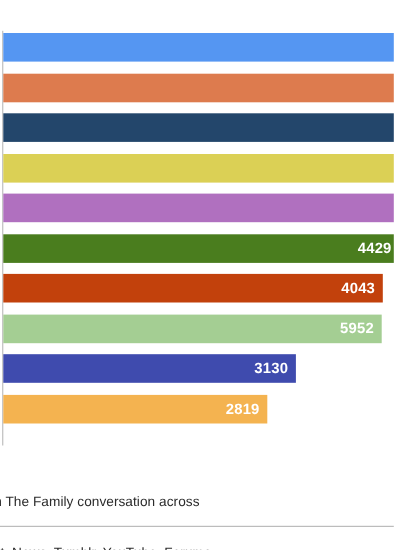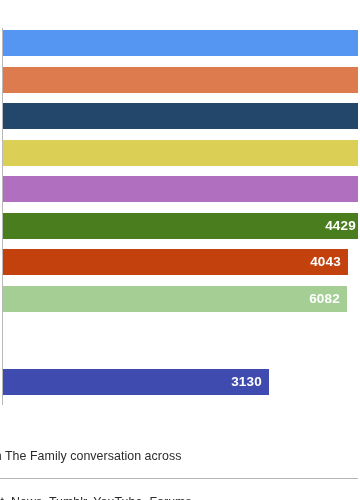--- a/index.html
+++ b/index.html
@@ -148,30 +148,35 @@
       </div>
 
       <div class="bar-row">
         <div class="bar" style="background: #c2410c; width: 345px;">
           <span class="bar-value">4043</span>
         </div>
       </div>
 
       <div class="bar-row">
         <div class="bar" style="background: rgb(164, 206, 147); width: 344px;">
-          <span class="bar-value">6082</span>
+          <span class="bar-value">5952</span>
         </div>
       </div>
 
       <div class="bar-row">
-        <div class="bar" style="background: rgb(63, 75, 174); width: 266px; margin-top: 47px;">
+        <div class="bar" style="background: rgb(63, 75, 174); width: 266px;">
           <span class="bar-value">3130</span>
         </div>
       </div>
 
+      <div class="bar-row">
+        <div class="bar" style="background: rgb(244, 179, 80); width: 240px;">
+          <span class="bar-value">2819</span>
+        </div>
+      </div>
 
     </div>
   </div>
 
   <div id="caption">
     <span class="caption-line">ds in the Pets In The Family conversation across</span>
     <span class="caption-line">TikTok, Pinterest, News, Tumblr, YouTube, Forums,</span>
     
   </div>
 

